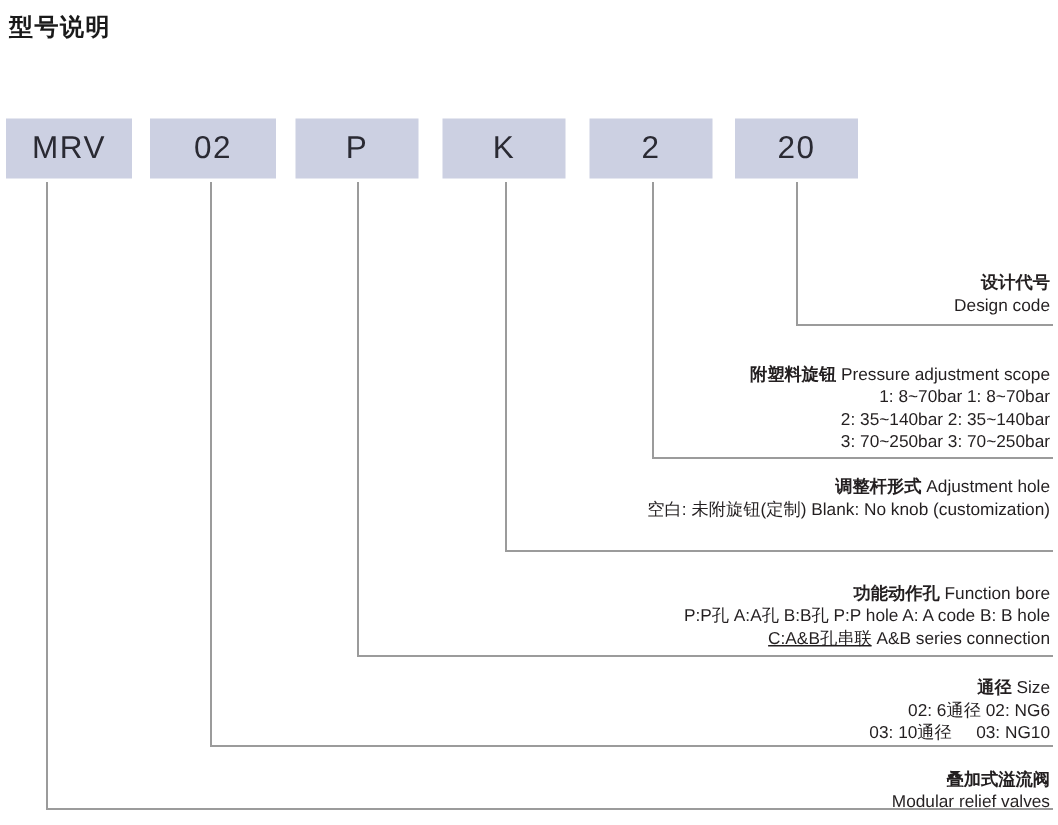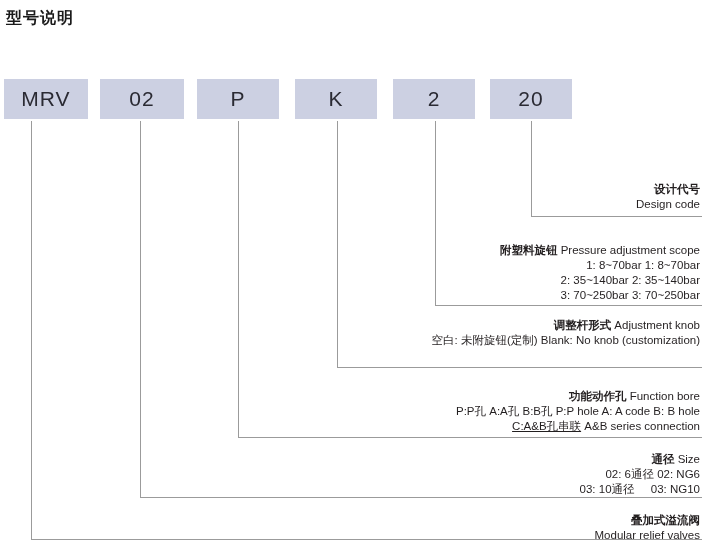--- a/index.html
+++ b/index.html
@@ -117,21 +117,21 @@
     </span>
     <span class="row row2col">
       <span class="cn" style="width:148px;">3: 70~250bar</span>
       <span class="en" style="width:112px;">3: 70~250bar</span>
     </span>
   </div>
 
   <div class="desc" style="right:5px;top:318px;">
     <span class="row row2col">
       <span class="cn hd" style="width:230px;">调整杆形式</span>
-      <span class="en" style="width:160px;">Adjustment knob</span>
+      <span class="en" style="width:160px;">Adjustment hole</span>
     </span>
     <span class="row row2col">
       <span class="cn" style="width:178px;">空白: 未附旋钮(定制)</span>
       <span class="en" style="width:212px;">Blank: No knob (customization)</span>
     </span>
   </div>
 
   <div class="desc" style="right:5px;top:389px;">
     <span class="row row2col">
       <span class="cn hd" style="width:268px;">功能动作孔</span>

